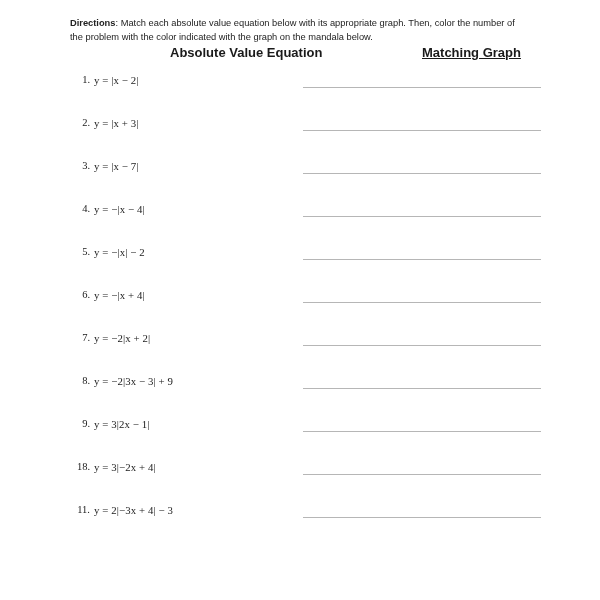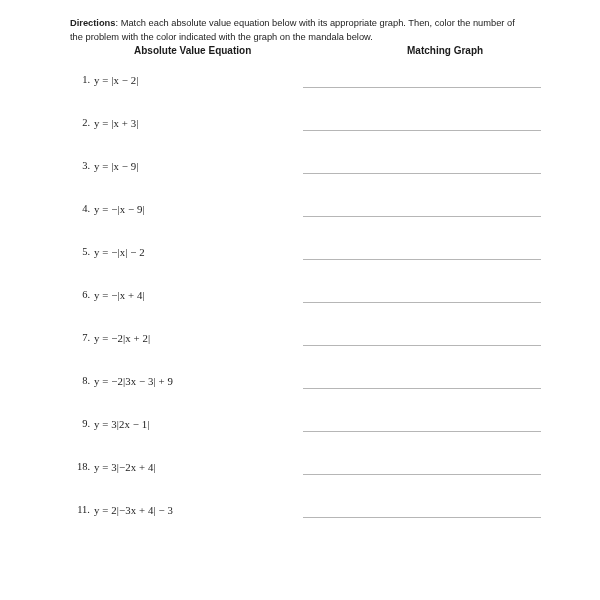--- a/index.html
+++ b/index.html
@@ -33,32 +33,34 @@
     text-align: left;
   }
   .directions .lead {
     font-weight: bold;
     text-align: right;
   }
 
   
   .col-head {
     position: absolute;
-    font-size: 10px;
+    font-size: 13px;
     font-weight: bold;
     color: #1a1a1a;
     white-space: nowrap;
+    margin-left: 36px;
   }
   .col-head.equation {
     left: 134px;
     top: 45px;
   }
   .col-head.graph {
-    left: 407px;
+    left: 386px;
     top: 45px;
+    text-decoration: underline;
   }
 
   
   .rows {
     position: absolute;
     left: 0;
     top: 74px;
     width: 600px;
   }
   .row {
@@ -115,26 +117,26 @@
         <span class="eq">y = |x − 2|</span>
         <div class="answer-line" style="background: rgb(182, 182, 182);"></div>
       </div>
       <div class="row">
         <span class="num">2.</span>
         <span class="eq">y = |x + 3|</span>
         <div class="answer-line" style="background: rgb(182, 182, 182);"></div>
       </div>
       <div class="row">
         <span class="num">3.</span>
-        <span class="eq">y = |x − 9|</span>
+        <span class="eq">y = |x − 7|</span>
         <div class="answer-line" style="background: rgb(182, 182, 182);"></div>
       </div>
       <div class="row">
         <span class="num">4.</span>
-        <span class="eq">y = −|x − 9|</span>
+        <span class="eq">y = −|x − 4|</span>
         <div class="answer-line" style="background: rgb(182, 182, 182);"></div>
       </div>
       <div class="row">
         <span class="num">5.</span>
         <span class="eq">y = −|x| − 2</span>
         <div class="answer-line" style="background: rgb(182, 182, 182);"></div>
       </div>
       <div class="row">
         <span class="num">6.</span>
         <span class="eq">y = −|x + 4|</span>

